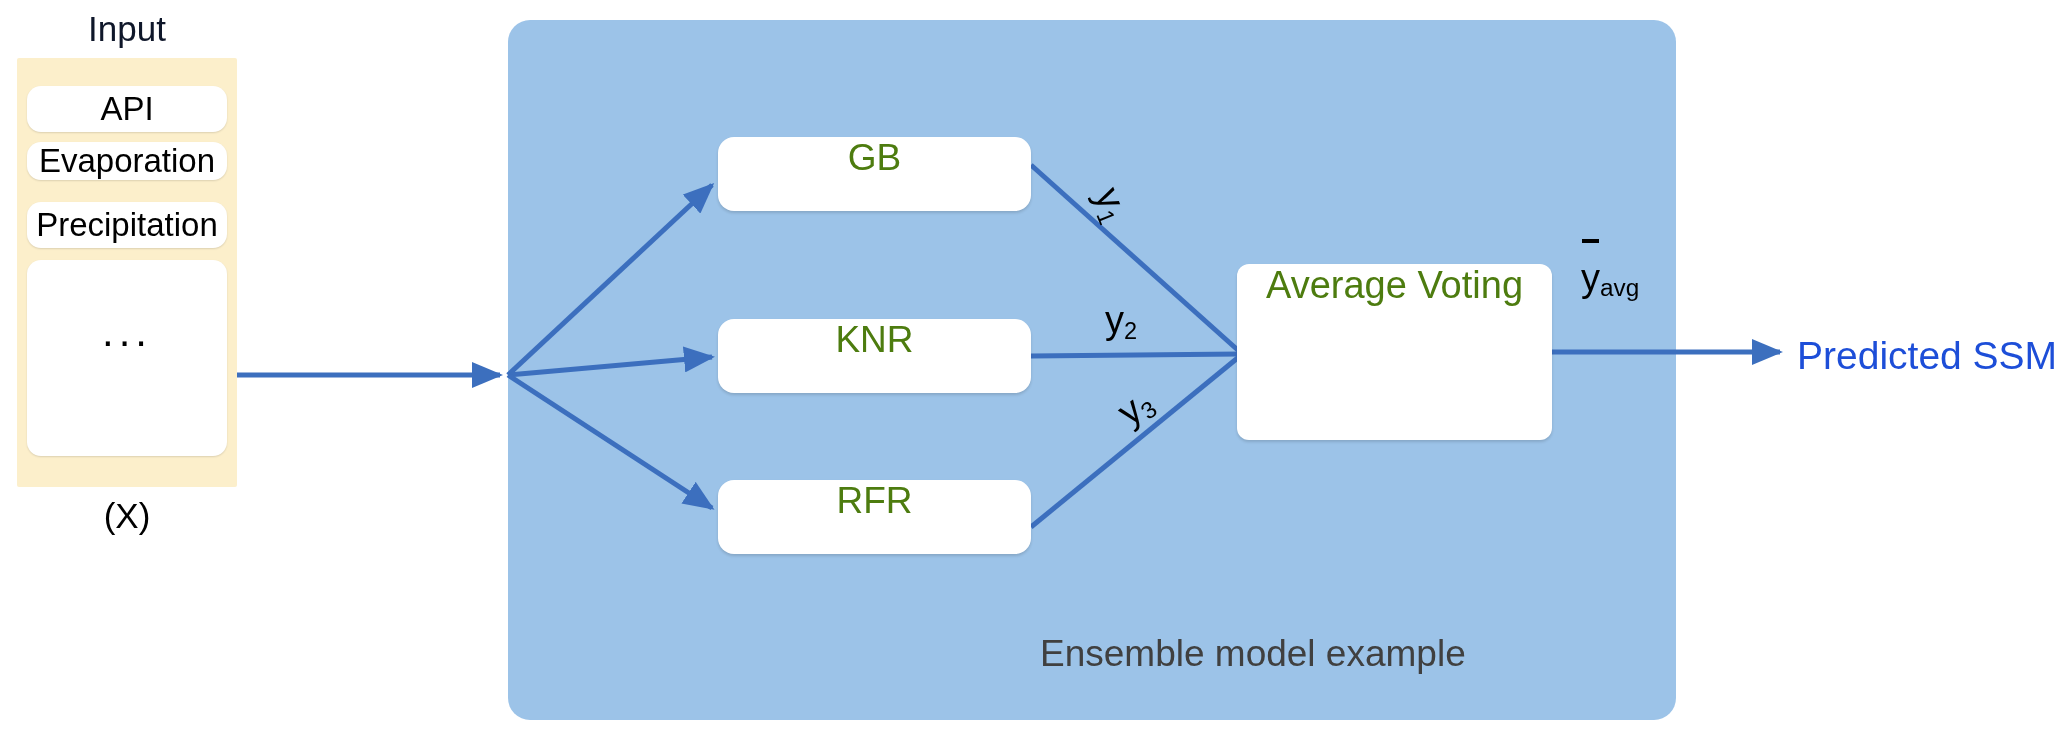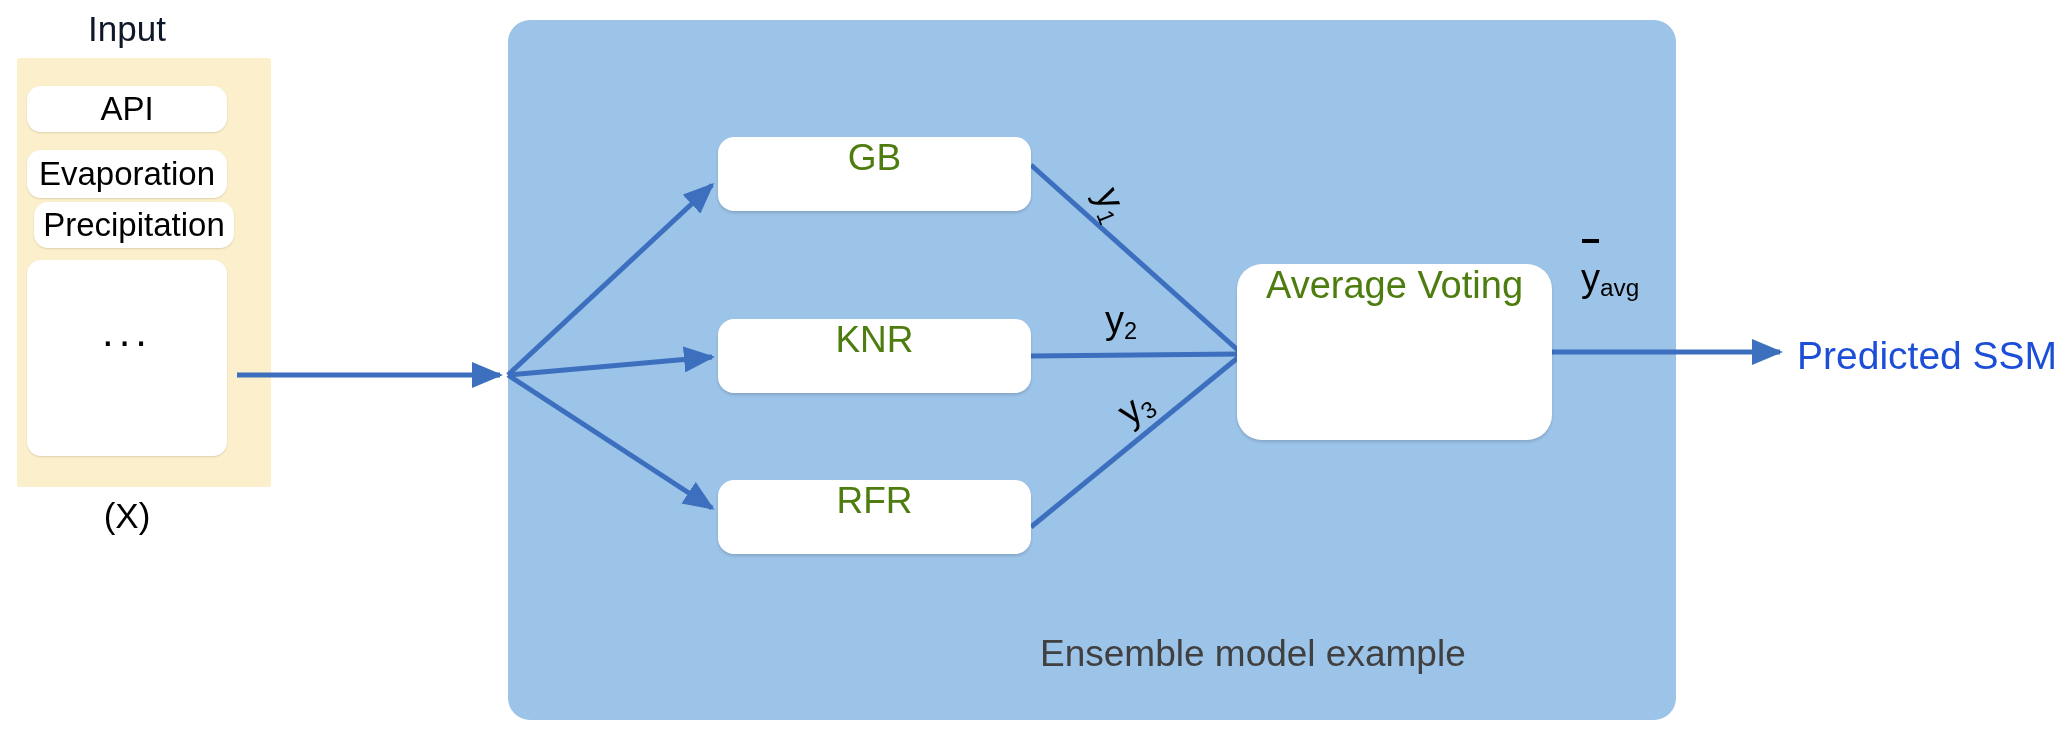--- a/index.html
+++ b/index.html
@@ -39,39 +39,38 @@
     color: #0f172a;
   }
   #input-panel {
     position: absolute;
     left: 17px;
     top: 58px;
     width: 220px;
     height: 429px;
     background: #FCEFCB;
     border-radius: 2px;
-    padding-left: 34px;
   }
   .feature-chip {
     position: absolute;
     left: 10px;
     width: 200px;
     background: #ffffff;
     border-radius: 14px;
     box-shadow: 0 1px 2px rgba(0,0,0,0.13);
     display: flex;
     align-items: center;
     justify-content: center;
     font-size: 33px;
     color: #000;
     box-sizing: border-box;
   }
   #chip-api      { top: 28px;  height: 46px; }
-  #chip-evap     { top: 92px;  height: 48px; }
-  #chip-precip   { top: 144px; height: 46px; margin-left: 7px; }
+  #chip-evap     { top: 84px;  height: 38px; }
+  #chip-precip   { top: 144px; height: 46px; }
   #chip-ellipsis { top: 202px; height: 196px; font-size: 42px; letter-spacing: 5px;
                    align-items: center; padding-bottom: 52px; }
   #input-x-label {
     position: absolute;
     left: 17px;
     top: 492px;
     width: 220px;
     text-align: center;
     font-size: 35px;
     line-height: 48px;
@@ -109,21 +108,21 @@
     justify-content: center;
     font-size: 37px;
     color: #4d7c0f;
     box-sizing: border-box;
   }
   #box-gb  { left: 718px;  top: 137px; width: 313px; height: 74px; }
   #box-knr { left: 718px;  top: 319px; width: 313px; height: 74px; }
   #box-rfr { left: 718px;  top: 480px; width: 313px; height: 74px; }
   #box-avg {
     left: 1237px; top: 264px; width: 315px; height: 176px;
-    font-size: 38px; border-radius: 25px;
+    font-size: 38px; border-radius: 12px;
   }
 
   
   .edge-label {
     position: absolute;
     font-size: 38px;
     line-height: 40px;
     color: #000;
     white-space: nowrap;
   }

